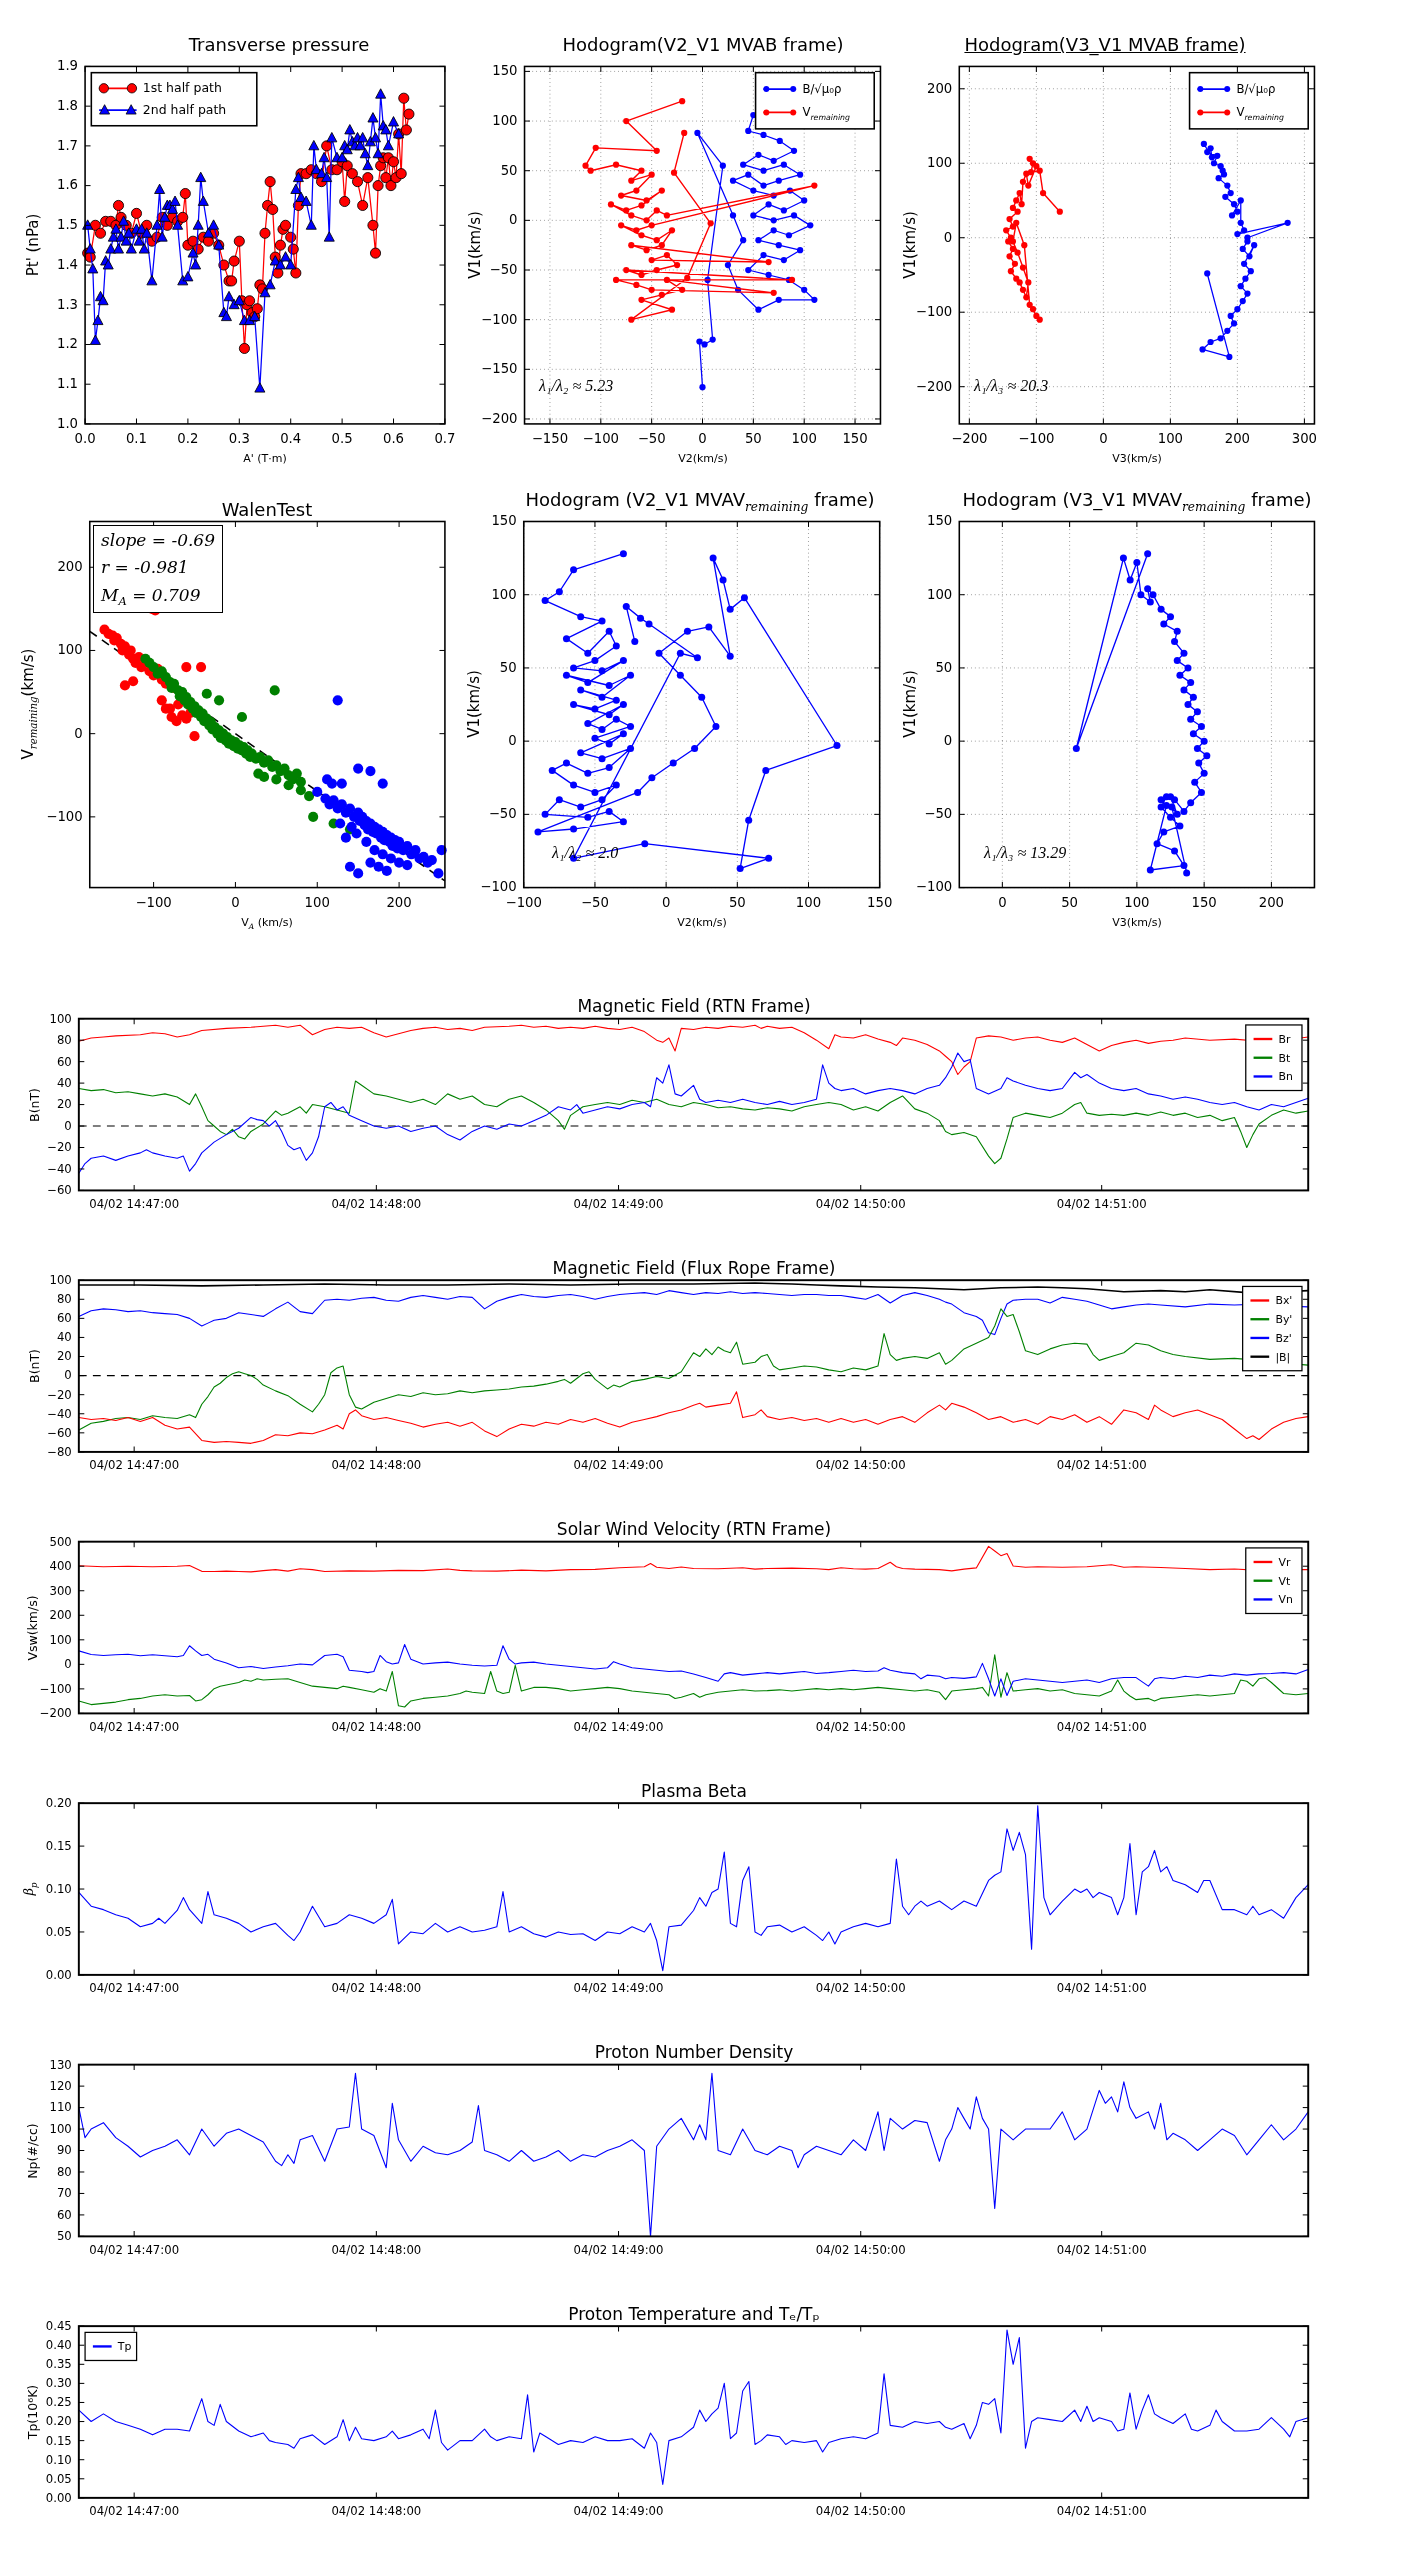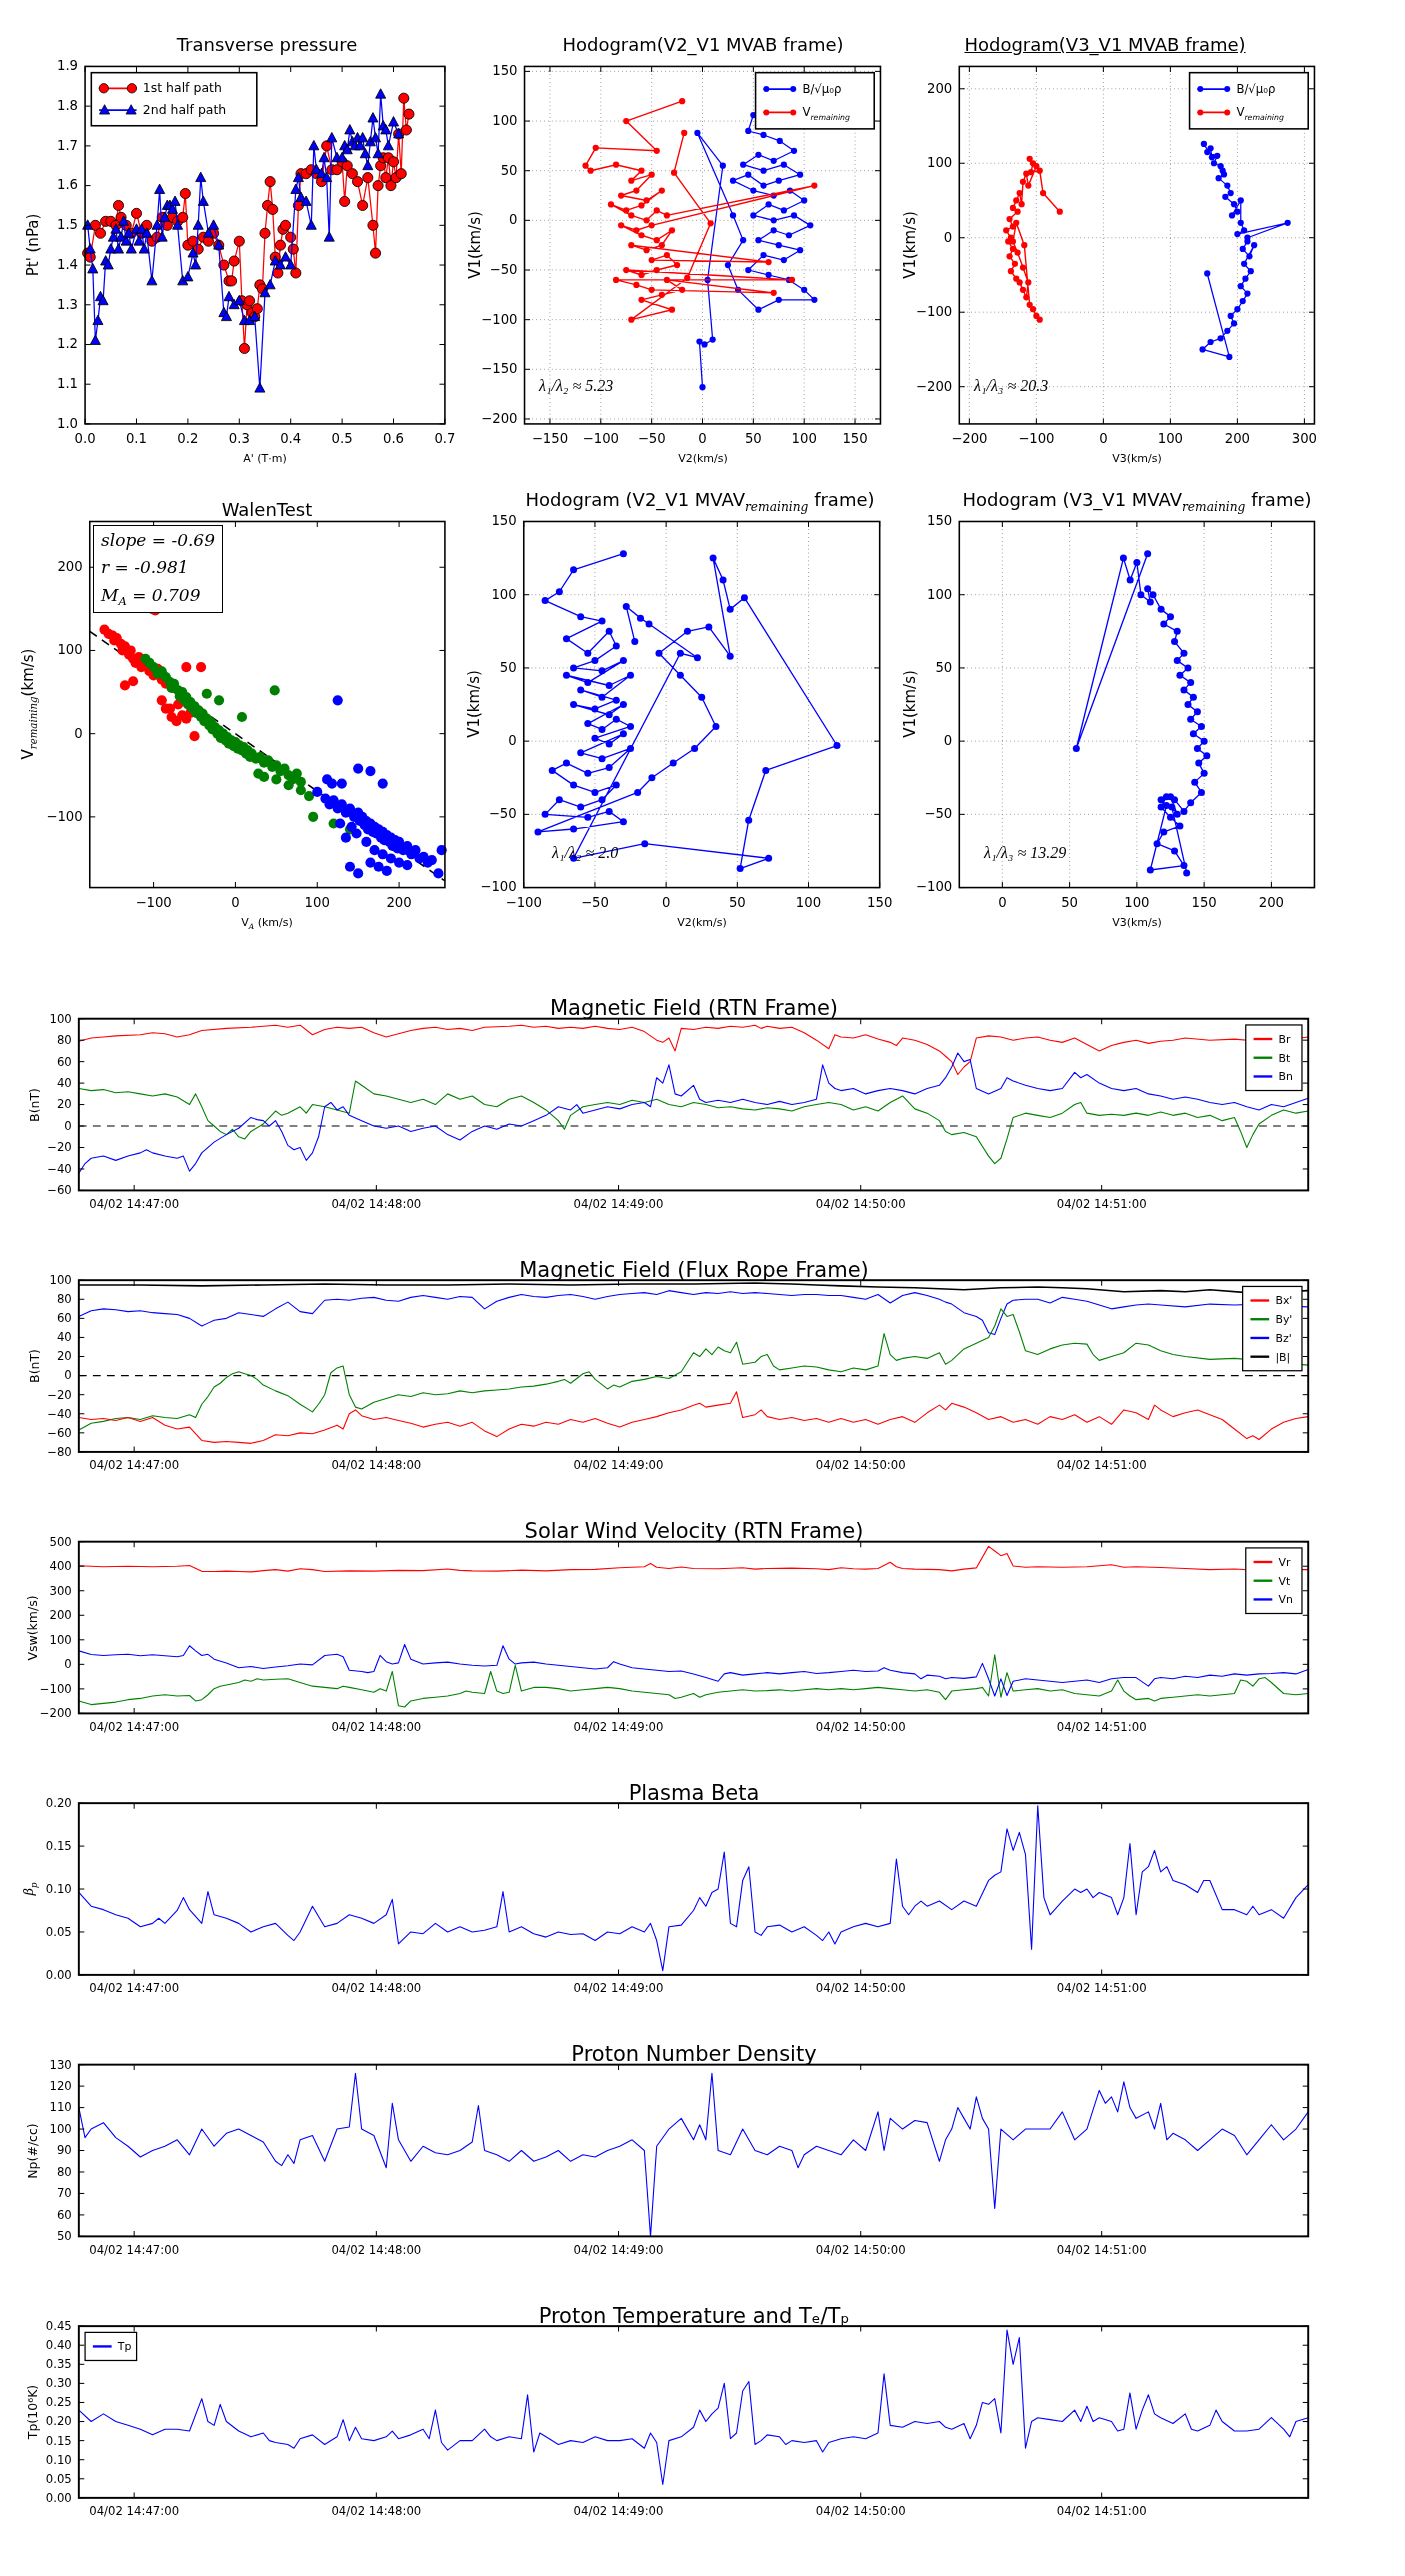--- a/index.html
+++ b/index.html
@@ -2,21 +2,21 @@
 <html style="font-size:12.5px"><head>
 <meta charset="utf-8">
 <style>
   html,body{margin:0;padding:0;background:#fff;}
   body{width:1405px;height:2576px;font-family:"DejaVu Sans",sans-serif;color:#000;}
   #figure{position:relative;width:1405px;height:2576px;background:#fff;overflow:hidden;}
   #plot-svg{position:absolute;left:0;top:0;}
   #plot-svg text{font-family:"DejaVu Sans",sans-serif;fill:#000;}
   .lbl{position:absolute;color:#000;white-space:nowrap;}
   .t-sq{font-size:18px;}
-  .t-ts{font-size:21px;}
+  .t-ts{font-size:17px;}
   .xl{font-size:11px;}
   .yl{font-size:15px;}
   .yl-ts{font-size:12.5px;}
   .math{font-family:"DejaVu Serif",serif;font-style:italic;}
   .annot{font-family:Liberation Serif, serif;font-style:italic;font-size:16px;}
   .statbox{position:absolute;border:1.6px solid #000;background:#fff;padding:2.3px 7px;
            font-family:"DejaVu Serif",serif;font-style:italic;font-size:17px;line-height:1.45;}
   sub{font-size:68%;}
 </style>
 </head>
@@ -1382,21 +1382,21 @@
         <line x1="1676" y1="2980" x2="1669" y2="2980" stroke="#000" stroke-width="1.3"></line>
         <text x="92" y="2985" text-anchor="end" font-size="15">0.45</text>
         <g>
           <rect x="109" y="2988" width="66" height="36" fill="#fff" stroke="#000" stroke-width="1.6"></rect>
           <line x1="119" y1="3006" x2="143" y2="3006" stroke="#0000ff" stroke-width="3"></line>
           <text x="151" y="3011" font-size="14"><tspan>Tp</tspan></text>
         </g>
       </g>
     </svg>
 
-  <div class="lbl t-sq" style="left: 267px; top: 34px; transform: translateX(-50%);"><span>Transverse pressure</span><sub class="math"></sub><span></span></div>
+  <div class="lbl t-sq" style="left: 279px; top: 34px; transform: translateX(-50%);"><span>Transverse pressure</span><sub class="math"></sub><span></span></div>
   <div class="lbl xl" style="left: 265px; top: 452px; transform: translateX(-50%);"><span>A' (T·m)</span><sub class="math"></sub><span></span></div>
   <div class="lbl yl" style="left: 34px; top: 245px; transform: translate(-50%, -50%) rotate(-90deg);"><span>Pt' (nPa)</span><sub class="math"></sub><span></span></div>
 
   <div class="lbl t-sq" style="left: 703px; top: 34px; transform: translateX(-50%);"><span>Hodogram(V2_V1 MVAB frame)</span><sub class="math"></sub><span></span></div>
   <div class="lbl xl" style="left: 703px; top: 452px; transform: translateX(-50%);"><span>V2(km/s)</span><sub class="math"></sub><span></span></div>
   <div class="lbl yl" style="left: 476px; top: 245px; transform: translate(-50%, -50%) rotate(-90deg);"><span>V1(km/s)</span><sub class="math"></sub><span></span></div>
   <div class="lbl annot" style="left: 539px; top: 377px;">λ₁/λ₂ ≈ 5.23</div>
 
   <div class="lbl t-sq" style="left: 1105px; top: 34px; transform: translateX(-50%); text-decoration: underline;"><span>Hodogram(V3_V1 MVAB frame)</span><sub class="math"></sub><span></span></div>
   <div class="lbl xl" style="left: 1137px; top: 452px; transform: translateX(-50%);"><span>V3(km/s)</span><sub class="math"></sub><span></span></div>

